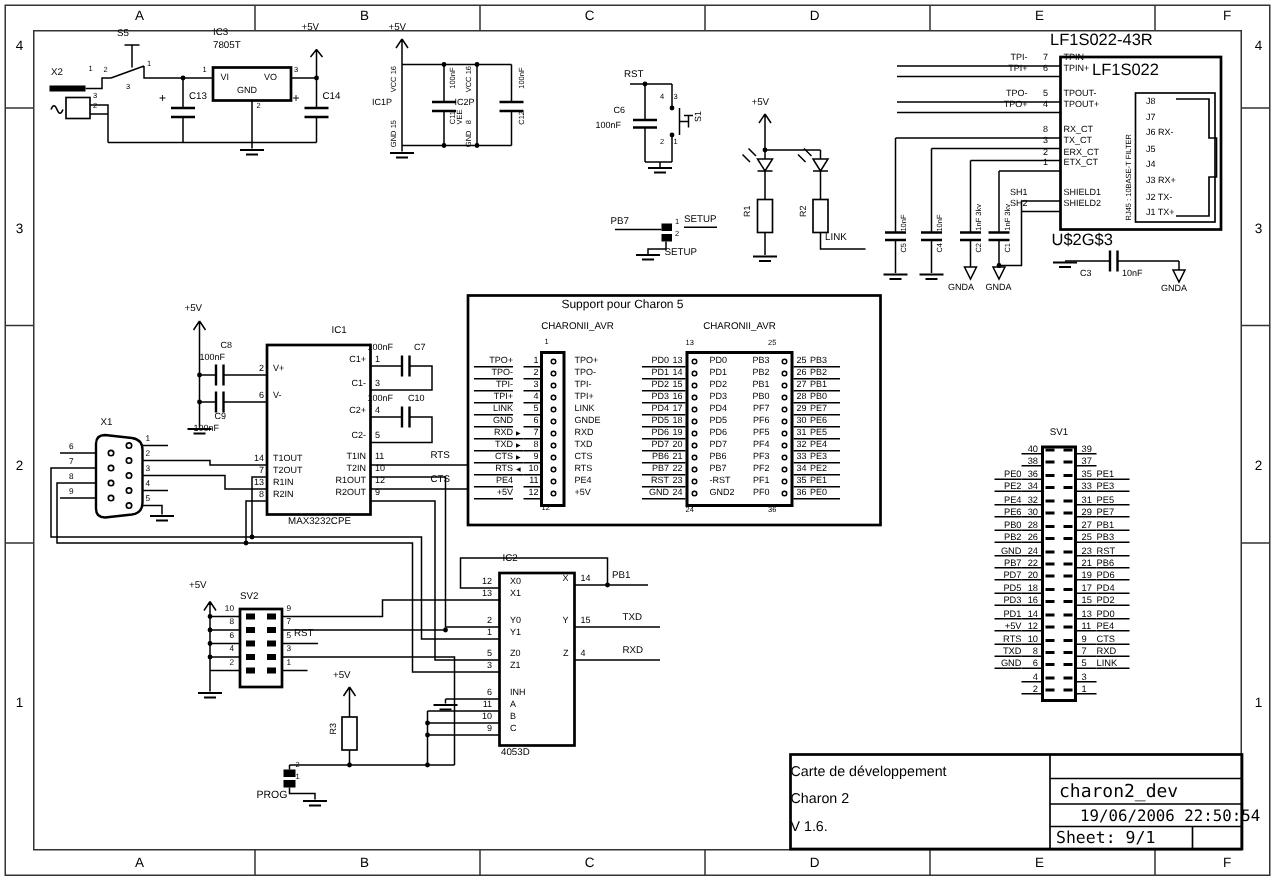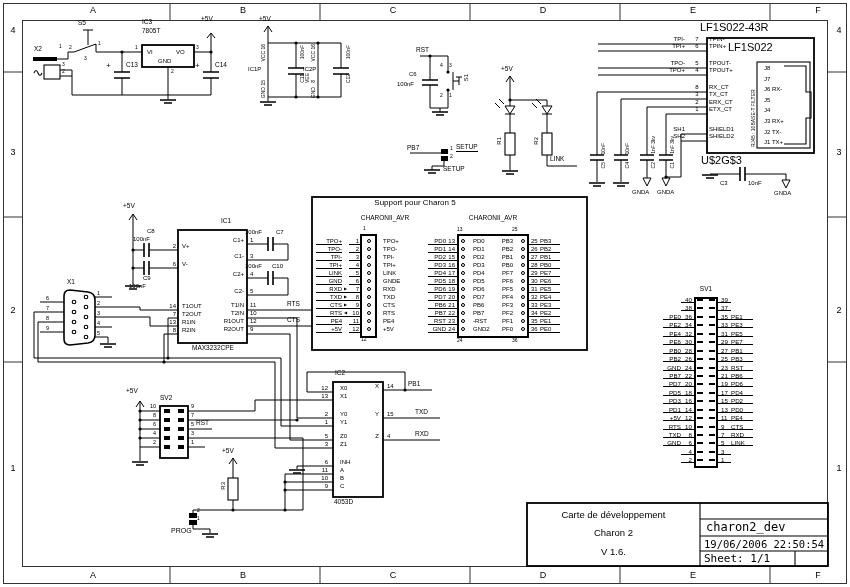--- a/index.html
+++ b/index.html
@@ -113,21 +113,21 @@
 .sv1r .ln{width:18px;text-align:right;height:7px}
 .sv1r .lp{width:13px;text-align:right;padding-right:2px;height:7px}
 .sv1r .bd{width:24px;display:flex;padding-top:3px}
 .sv1r .d{width:6px;height:2px;background:#000}
 .sv1r .d:first-child{margin-left:3px}
 .sv1r .d+.d{margin-left:6px}
 .sv1r .rp{width:13px;padding-left:3px;height:7px}
 .sv1r .rn{width:22px;height:7px}
 #sv1bd{position:absolute;left:694px;top:297px;width:24px;height:171px;border:2px solid #000}
 
-.tbl{position:absolute;left:527px;width:173px;text-align:center;font-size:9.5px}
+.tbl{position:absolute;left:527px;width:173px;font-size:9.5px}
 </style>
 </head>
 <body>
 
 <div id="sch">
 
 <svg width="850" height="587" viewBox="0 0 850 587">
 
   <g stroke="#333" stroke-width="1" fill="none">
     <rect x="3.5" y="3.5" width="843" height="580"></rect>
@@ -1108,16 +1108,16 @@
 <span class="lb s65" style="left:222px;top:448px">+5V</span>
 <span class="lb s6 vt" style="left:220px;top:482px">R3</span>
 <span class="lb s5" style="left:197px;top:508px">2</span>
 <span class="lb s5" style="left:197px;top:516px">1</span>
 <span class="lb s7" style="left:171px;top:527px">PROG</span>
 
 <span class="tbl" style="top:509px">Carte de développement</span>
 <span class="tbl" style="top:527px">Charon 2</span>
 <span class="tbl" style="top:546px">V 1.6.</span>
 <span class="lb s12 mono" style="left:706px;top:521px">charon2_dev</span>
-<span class="lb mono" style="left:704px;top:539px;font-size:10.5px">19/06/2006 22:50:54</span>
-<span class="lb s11 mono" style="left:704px;top:553px">Sheet: 1/1</span>
+<span class="lb mono" style="left:720px;top:539px;font-size:10.5px">19/06/2006 22:50:54</span>
+<span class="lb s11 mono" style="left:704px;top:553px">Sheet: 9/1</span>
 
 </div>
 
 </body></html>

